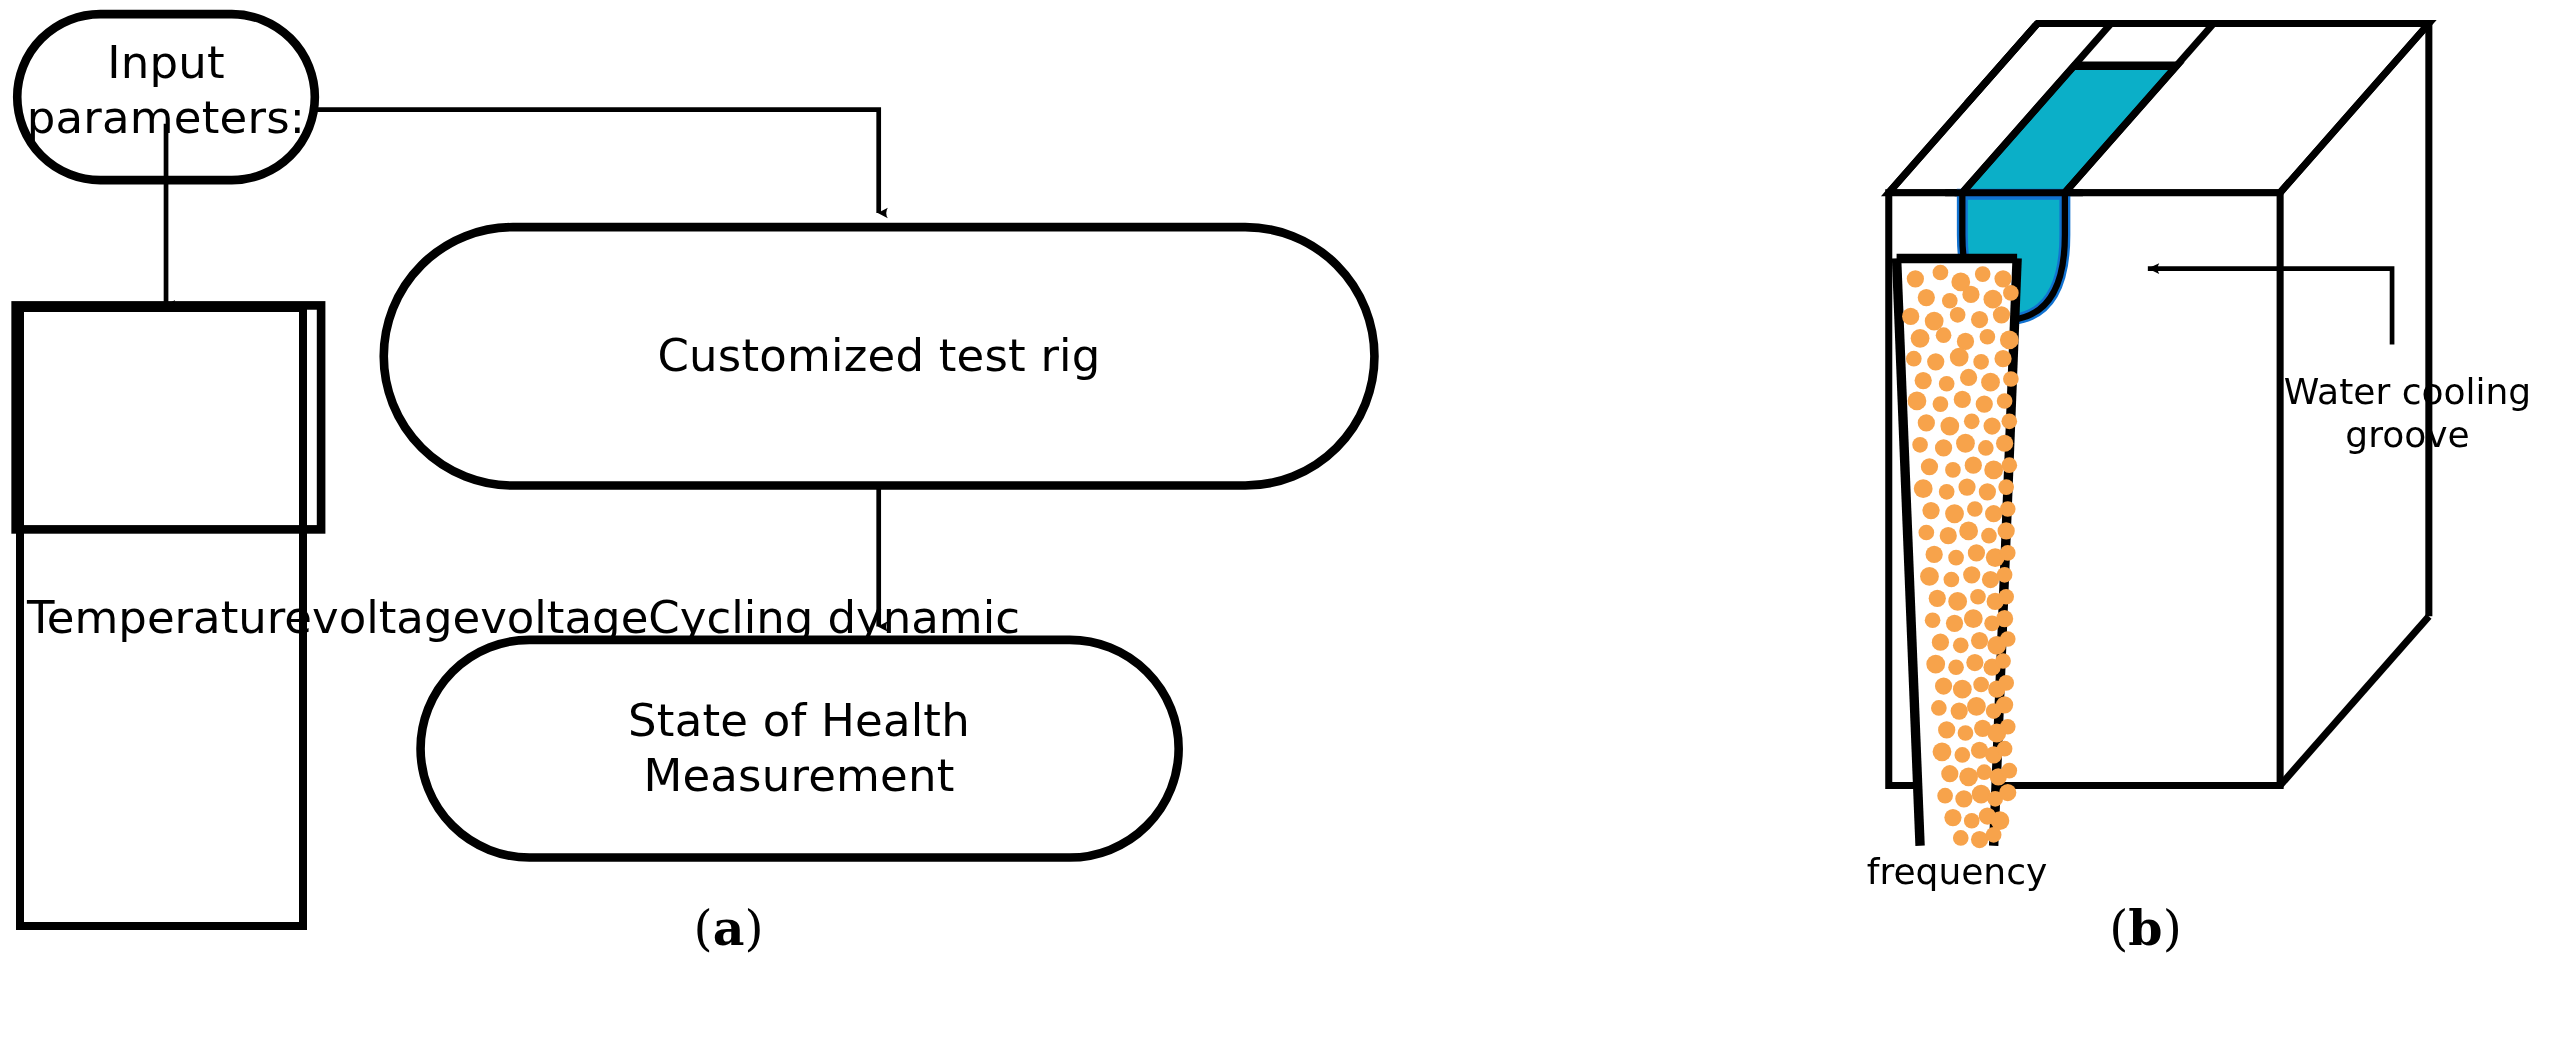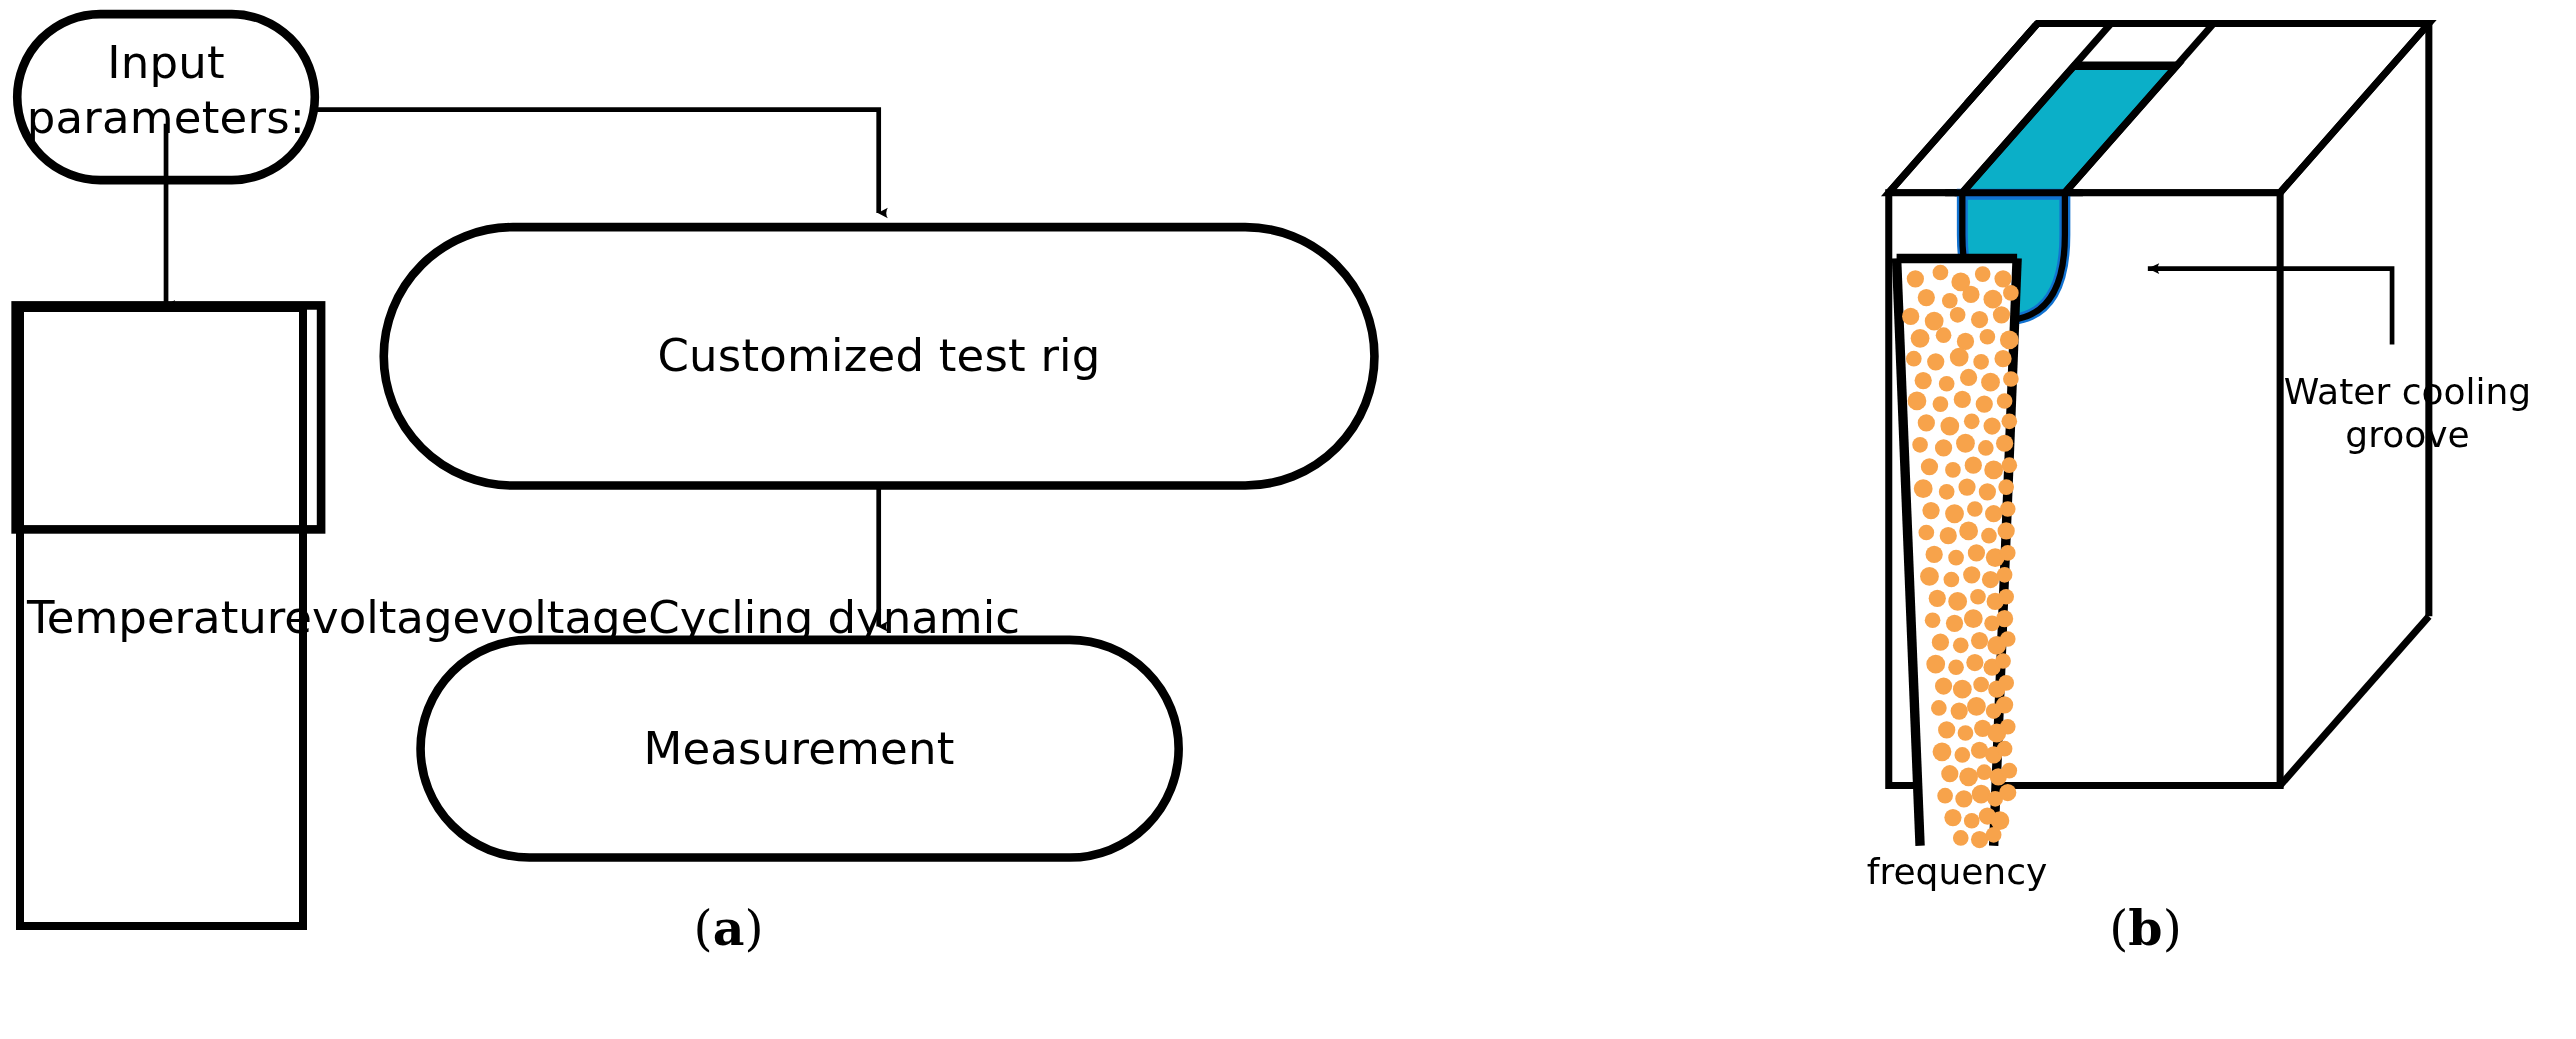--- a/index.html
+++ b/index.html
@@ -125,20 +125,21 @@
       <span class="param-item">voltage</span>
       <span class="param-item">voltage</span>
       <span class="param-item">Cycling dynamic</span>
     </div>
 
     <div class="node-text flow-label" style="left:384px;top:227px;width:990px;height:258px;">
       <span>Customized test rig</span>
     </div>
 
     <div class="node-text flow-label" style="left:420px;top:640px;width:758px;height:218px;">
+      <span>State of Health</span>
       <span>Measurement</span>
     </div>
 
     <div class="caption" style="left:650px;top:899px;width:157px;">
       <span>(</span><b>a</b><span>)</span>
     </div>
   </div>
 
   <div class="panel" id="panel-b">
 

